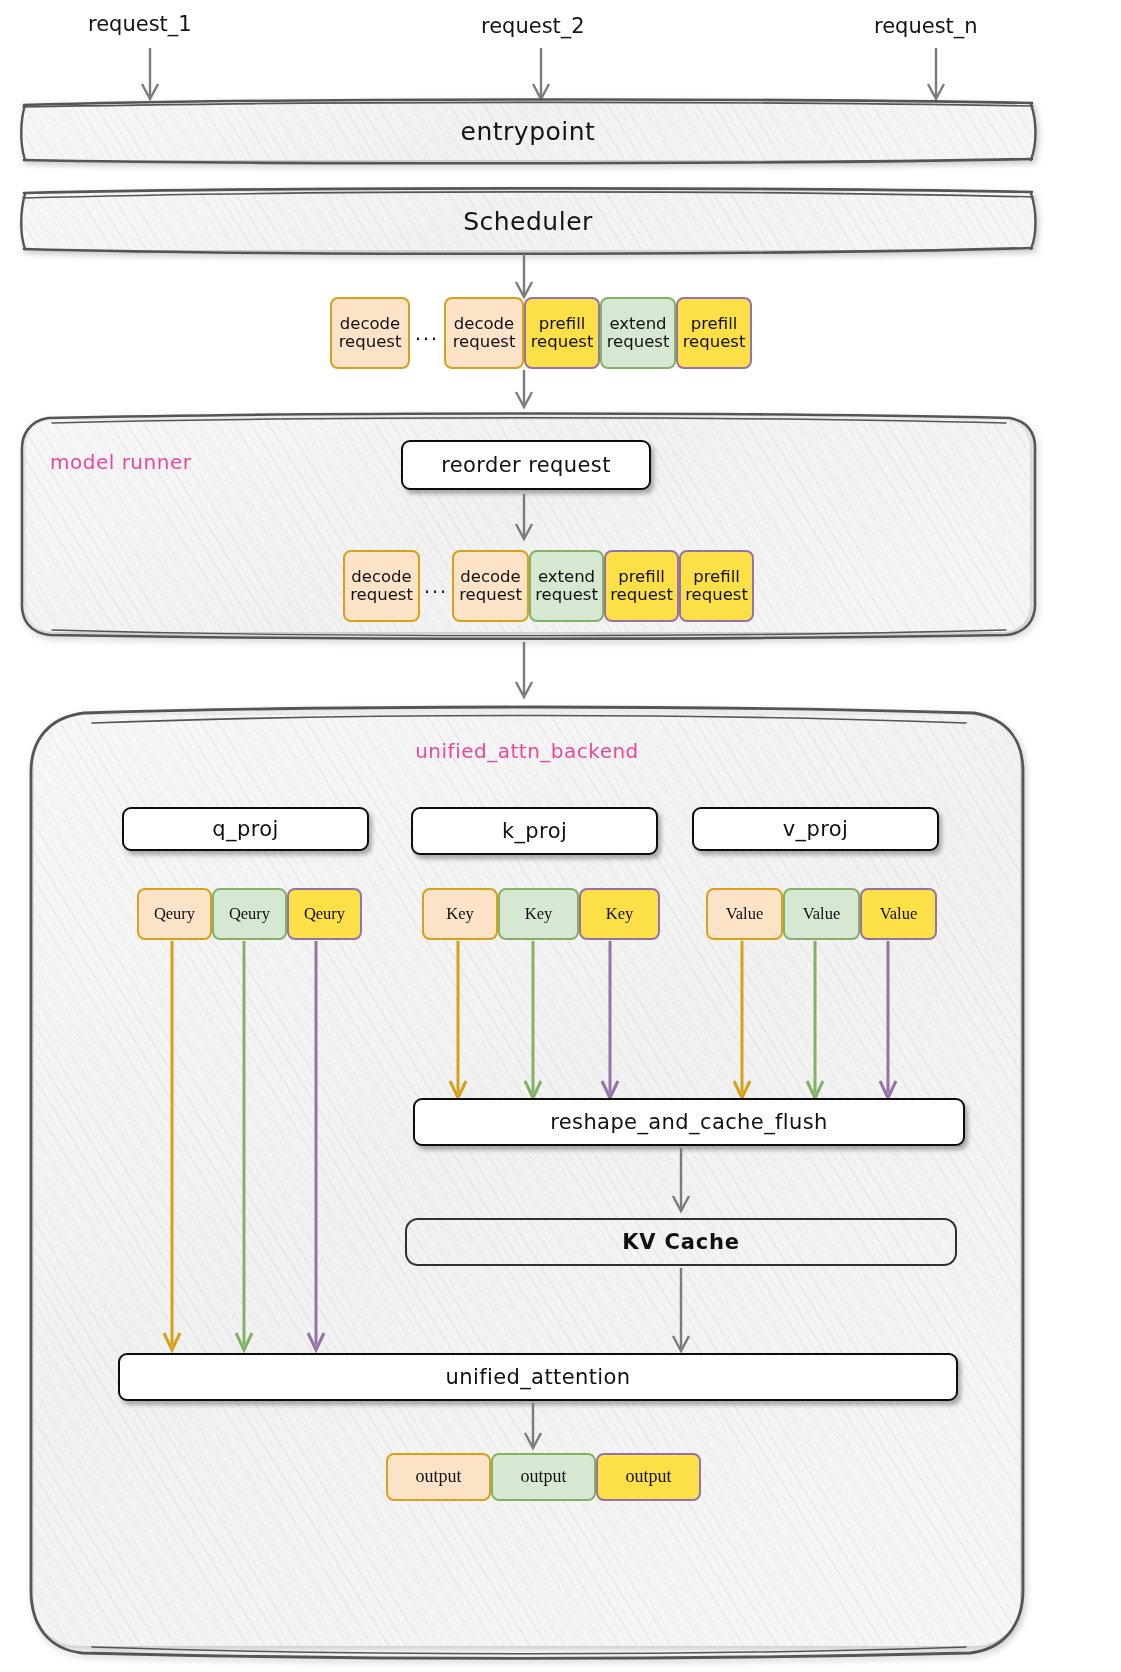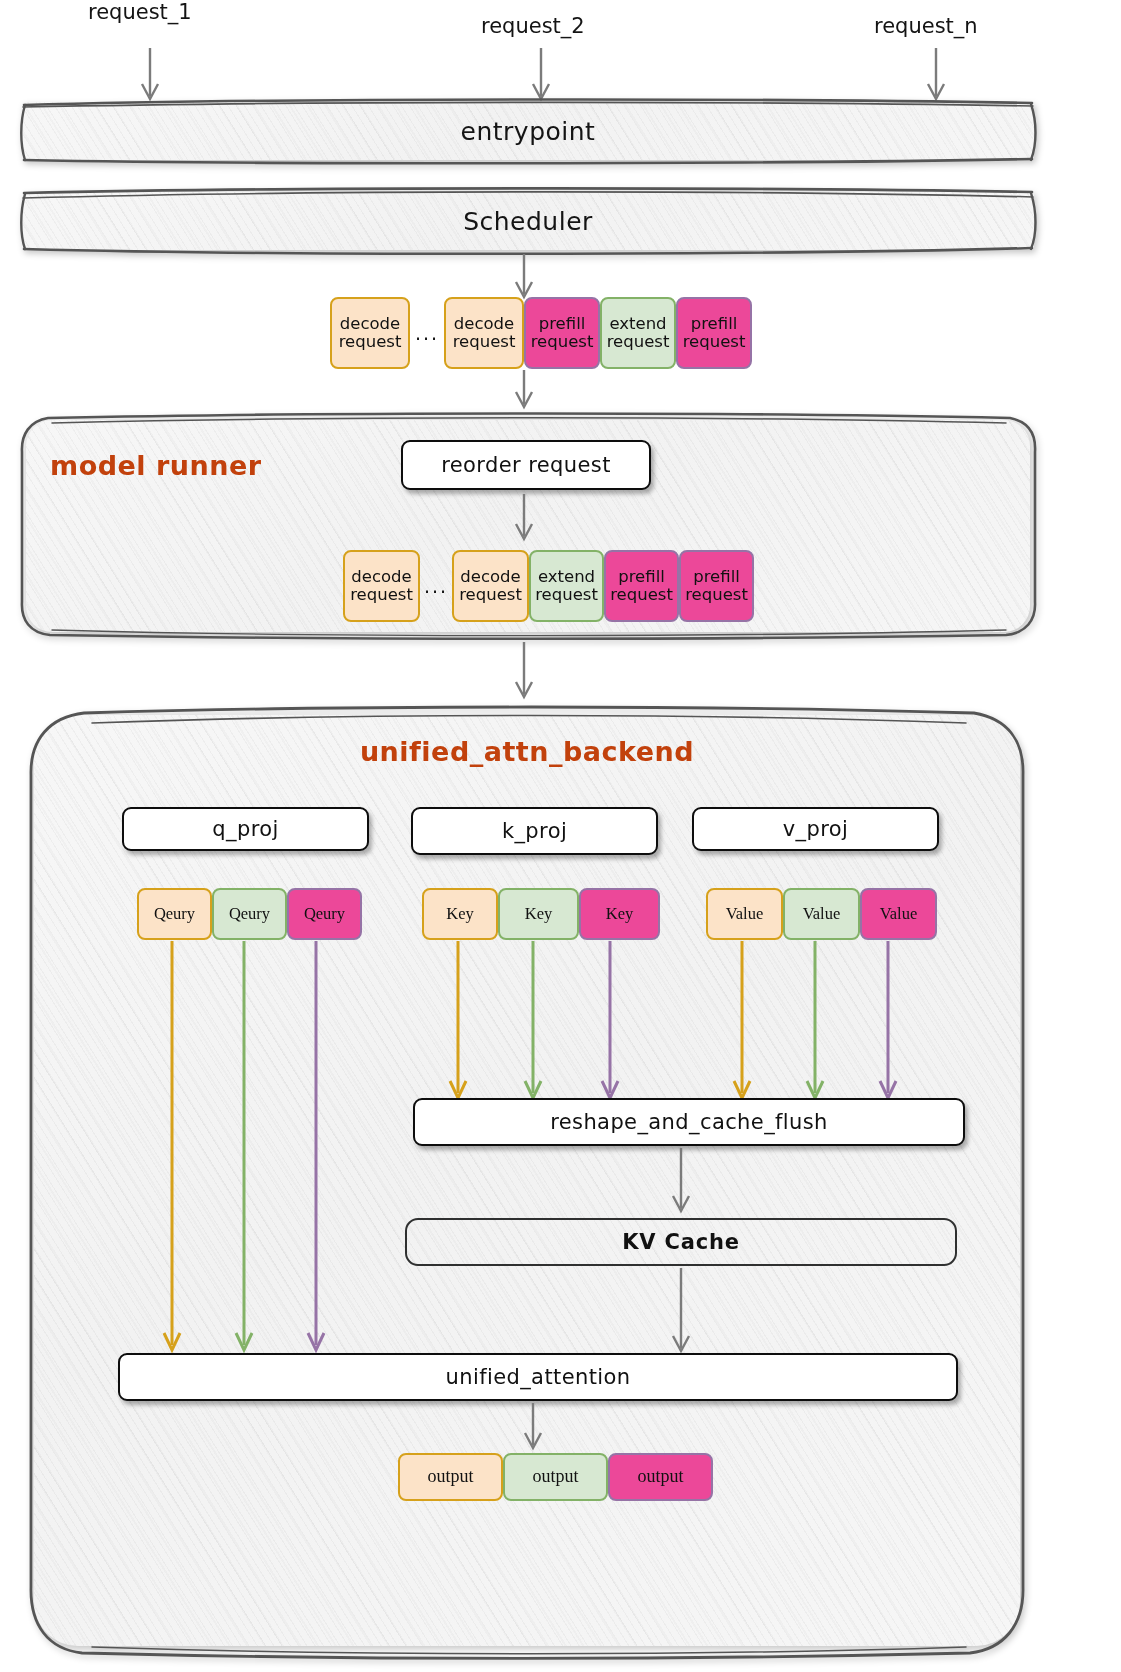--- a/index.html
+++ b/index.html
@@ -65,56 +65,56 @@
     display:flex;
     flex-direction:column;
     align-items:center;
     justify-content:center;
     text-align:center;
     white-space:nowrap;
   }
   .chip.one-line{flex-direction:row;font-family:Liberation Serif, serif;}
   .c-orange{background:#fce3c8;border-color:#d6a11b;}
   .c-green {background:#d7e8d2;border-color:#83b267;}
-  .c-purple{background:#ec4899;border-color:#9673a6;}
+  .c-purple{background:#fde047;border-color:#9673a6;}
 
   .ellipsis{
     font-size:19px;
     letter-spacing:2px;
     color:#111;
     display:flex;align-items:center;
   }
 
   
   .cont-title{
-    font-size:27px;
-    font-weight:bold;
+    font-size:20px;
+    font-weight:normal;
     letter-spacing:.5px;
-    color:#c2410c;
+    color:#ec4899;
     white-space:nowrap;
   }
   .band-title{
     font-size:25px;
     letter-spacing:.5px;
     color:#141414;
     white-space:nowrap;
   }
   .req-label{
     font-size:21px;
     color:#141414;
     white-space:nowrap;
   }
   svg{overflow:visible;}
 </style>
 </head>
 <body>
 
 <div id="stage">
 
-  <div class="abs req-label" style="left:88px;top:0;">request_1</div>
+  <div class="abs req-label" style="left:88px;top:12px;">request_1</div>
   <div class="abs req-label" style="left:481px;top:14px;">request_2</div>
   <div class="abs req-label" style="left:874px;top:14px;">request_n</div>
 
   <svg class="abs" style="left:0;top:0;width:1121px;height:110px;">
     <g stroke="#7b7b7b" stroke-width="2.4" fill="none">
       <path d="M150,48 L150,96"></path>
         <path d="M142,84 L150,99 L158,84"></path>
       <path d="M541,48 L541,96"></path>
         <path d="M533,84 L541,99 L549,84"></path>
       <path d="M936,48 L936,96"></path>
@@ -360,21 +360,21 @@
       <span>unified_attention</span>
     </div>
 
     <svg class="abs" style="left:0;top:698px;width:1010px;height:62px;">
       <g stroke="#7b7b7b" stroke-width="2.4" fill="none">
         <path d="M511,2 L511,44"></path>
           <path d="M503,32 L511,47 L519,32"></path>
       </g>
     </svg>
 
-    <div class="abs" style="left:376px;top:750px;height:48px;display:flex;align-items:stretch;">
+    <div class="abs" style="left:364px;top:750px;height:48px;display:flex;align-items:stretch;">
       <div class="chip one-line c-orange" style="width:101px;font-size:18px;">
         <span>output</span>
       </div>
       <div class="chip one-line c-green" style="width:101px;font-size:18px;">
         <span>output</span>
       </div>
       <div class="chip one-line c-purple" style="width:101px;font-size:18px;">
         <span>output</span>
       </div>
     </div>

